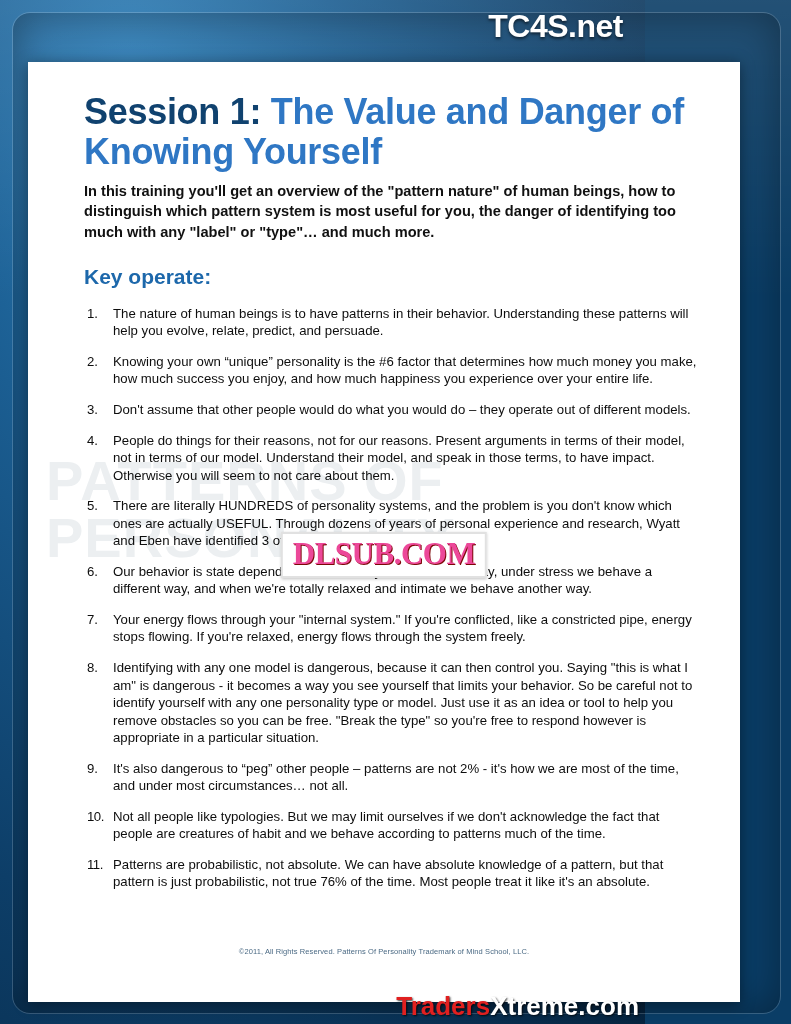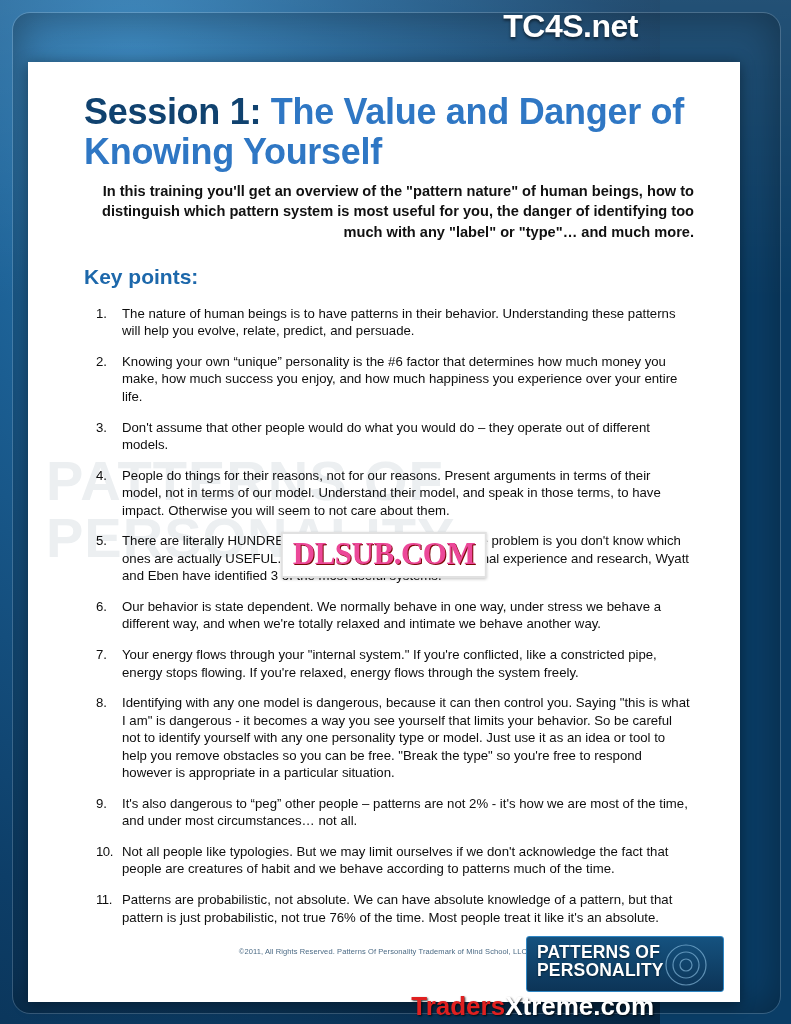--- a/index.html
+++ b/index.html
@@ -14,21 +14,20 @@
     position: relative;
     overflow: hidden;
   }
   
   .page-frame {
     position: absolute;
     left: 0; top: 0;
     width: 645px; height: 1024px;
     background:
       radial-gradient(ellipse at 20% 8%, #2a7bb5 0%, #1b5e92 28%, #0d3e68 62%, #06243f 100%);
-    padding-left: 15px;
   }
   .frame-gloss {
     position: absolute;
     left: 0; top: 0; width: 791px; height: 300px;
     background: linear-gradient(to bottom, rgba(255,255,255,0.10), rgba(255,255,255,0));
     pointer-events: none;
   }
   .frame-inner-border {
     position: absolute;
     left: 12px; top: 12px;
@@ -94,30 +93,29 @@
   }
   h1.title .dark {
     color: #10426f;
   }
   .intro {
     font-size: 14.6px;
     line-height: 1.42;
     font-weight: bold;
     color: #111111;
     margin: 0 8px 22px 0;
-    text-align: right;
   }
   h2.keypoints {
     margin: 0 0 16px 0;
     font-size: 21px;
     font-weight: bold;
     color: #1d68ab;
   }
   ol.points {
-    margin: 12px;
+    margin: 3px;
     padding: 0;
     list-style: none;
     counter-reset: pt;
   }
   ol.points > li {
     position: relative;
     padding-left: 26px;
     margin-bottom: 13px;
     font-size: 13.2px;
     line-height: 1.33;
@@ -243,21 +241,21 @@
       <div class="bg-watermark">PATTERNS OF PERSONALITY</div>
 
       <div class="content">
 
         <h1 class="title">
           <span class="dark">Session 1:</span><span> The Value and Danger of Knowing Yourself</span>
         </h1>
 
         <p class="intro">In this training you'll get an overview of the "pattern nature" of human beings, how to distinguish which pattern system is most useful for you, the danger of identifying too much with any "label" or "type"… and much more.</p>
 
-        <h2 class="keypoints">Key points:</h2>
+        <h2 class="keypoints">Key operate:</h2>
 
         <ol class="points">
           <li><span>The nature of human beings is to have patterns in their behavior. Understanding these patterns will help you evolve, relate, predict, and persuade.</span></li>
           <li><span>Knowing your own “unique” personality is the #6 factor that determines how much money you make, how much success you enjoy, and how much happiness you experience over your entire life.</span></li>
           <li><span>Don't assume that other people would do what you would do – they operate out of different models.</span></li>
           <li><span>People do things for their reasons, not for our reasons. Present arguments in terms of their model, not in terms of our model. Understand their model, and speak in those terms, to have impact. Otherwise you will seem to not care about them.</span></li>
           <li><span>There are literally HUNDREDS of personality systems, and the problem is you don't know which ones are actually USEFUL. Through dozens of years of personal experience and research, Wyatt and Eben have identified 3 of the most useful systems.</span></li>
           <li><span>Our behavior is state dependent. We normally behave in one way, under stress we behave a different way, and when we're totally relaxed and intimate we behave another way.</span></li>
           <li><span>Your energy flows through your "internal system." If you're conflicted, like a constricted pipe, energy stops flowing. If you're relaxed, energy flows through the system freely.</span></li>
           <li>
@@ -268,31 +266,20 @@
           <li class="wide"><span>Patterns are probabilistic, not absolute. We can have absolute knowledge of a pattern, but that pattern is just probabilistic, not true 76% of the time. Most people treat it like it's an absolute.</span></li>
         </ol>
       </div>
 
       <div class="footer-note">©2011, All Rights Reserved. Patterns Of Personality Trademark of Mind School, LLC.</div>
 
       <div class="stamp">
         <span>DLSUB.COM</span>
       </div>
 
-      <div class="logo-badge">
-        <div class="logo-text">
-          <div>PATTERNS OF</div>
-          <div>PERSONALITY</div>
-        </div>
-        <svg class="logo-circles" width="58" height="44" viewBox="0 0 58 44">
-          <circle cx="29" cy="22" r="20" fill="none" stroke="#9fd3f5" stroke-width="1.2"></circle>
-          <circle cx="29" cy="22" r="13" fill="none" stroke="#9fd3f5" stroke-width="1.2"></circle>
-          <circle cx="29" cy="22" r="6" fill="none" stroke="#9fd3f5" stroke-width="1.2"></circle>
-        </svg>
-      </div>
 
     </div>
   </div>
 
   <div class="tx-banner">
     <span class="red">Traders</span><span>Xtreme.com</span>
   </div>
 </div>
 
 </body></html>

